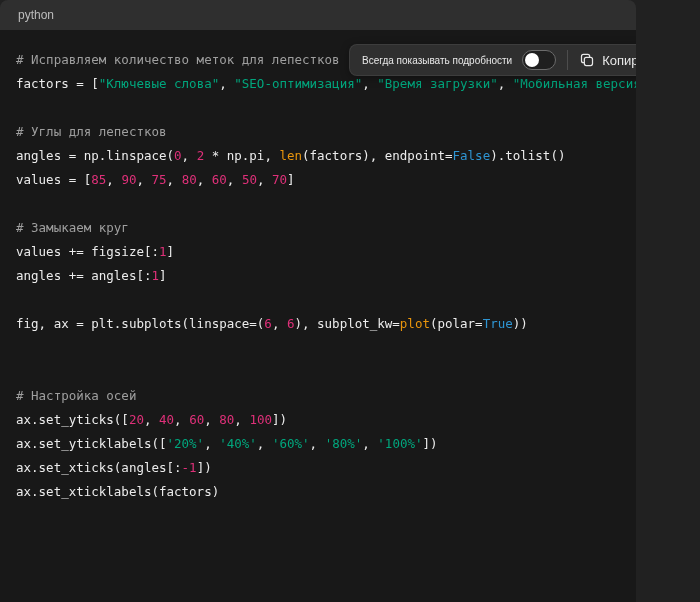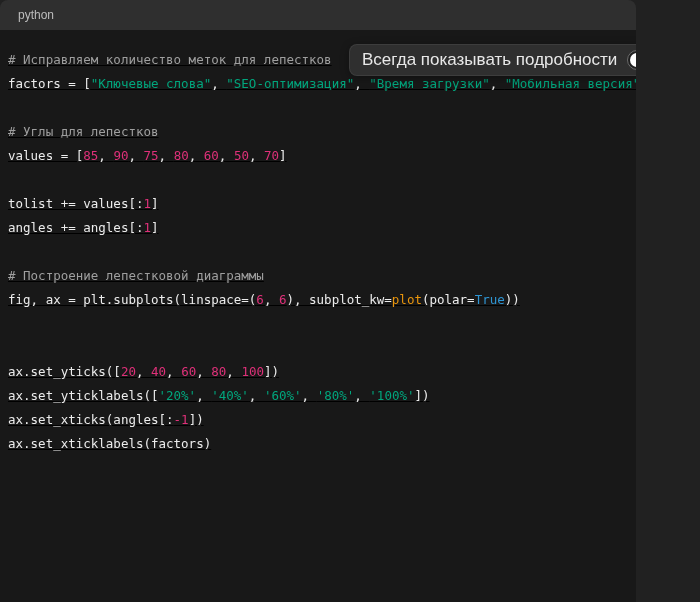--- a/index.html
+++ b/index.html
@@ -25,23 +25,22 @@
     padding: 0 18px;
   }
   .lang-label {
     color: var(--c-header-text, #bdbdbd);
     font-size: 12px;
   }
 
   .code-area {
     position: absolute; top: 30px; left: 0; right: 0; bottom: 0;
     background: var(--c-code-bg, #181818);
-    padding: 18px 8px;
+    padding: 18px 16px;
     overflow: hidden;
-    text-decoration: underline;
   }
 
   .code-line {
     font-family: "DejaVu Sans Mono", monospace;
     font-size: 12.5px;
     line-height: 24px;
     min-height: 24px;
     white-space: pre;
     color: var(--c-code-text, #ececec);
   }
@@ -59,21 +58,21 @@
     background: var(--c-toolbar-bg, #2f2f2f);
     border: 1px solid rgba(255,255,255,0.07);
     border-radius: 8px;
     display: flex; align-items: center;
     padding: 0 12px;
     box-shadow: 0 2px 8px rgba(0,0,0,0.35);
     z-index: 5;
   }
   .toolbar-label {
     color: var(--c-toolbar-text, #e8e8e8);
-    font-size: 17px;
+    font-size: 10px;
     white-space: nowrap;
   }
 
   .toggle {
     position: relative;
     width: 34px; height: 20px;
     border-radius: 10px;
     background: #1f1f1f;
     border: 1px solid #6b6b6b;
     margin-left: 10px;
@@ -117,29 +116,31 @@
 
     <div class="code-header">
       <span class="lang-label">python</span>
     </div>
 
     <div class="code-area">
         <div class="code-line"><span class="tok-comment"># Исправляем количество меток для лепестков</span></div>
         <div class="code-line"><span class="tok-plain">factors = [</span><span class="tok-string">"Ключевые слова"</span><span class="tok-plain">, </span><span class="tok-string">"SEO-оптимизация"</span><span class="tok-plain">, </span><span class="tok-string">"Время загрузки"</span><span class="tok-plain">, </span><span class="tok-string">"Мобильная версия"</span><span class="tok-plain">, </span><span class="tok-string">"От</span></div>
         <div class="code-line"></div>
         <div class="code-line"><span class="tok-comment"># Углы для лепестков</span></div>
+        <div class="code-line"><span class="tok-plain">angles = np.linspace(</span><span class="tok-number">0</span><span class="tok-plain">, </span><span class="tok-number">2</span><span class="tok-plain"> * np.pi, </span><span class="tok-builtin">len</span><span class="tok-plain">(factors), endpoint=</span><span class="tok-keyword">False</span><span class="tok-plain">).tolist()</span></div>
         <div class="code-line"><span class="tok-plain">values = [</span><span class="tok-number">85</span><span class="tok-plain">, </span><span class="tok-number">90</span><span class="tok-plain">, </span><span class="tok-number">75</span><span class="tok-plain">, </span><span class="tok-number">80</span><span class="tok-plain">, </span><span class="tok-number">60</span><span class="tok-plain">, </span><span class="tok-number">50</span><span class="tok-plain">, </span><span class="tok-number">70</span><span class="tok-plain">]</span></div>
         <div class="code-line"></div>
-        <div class="code-line"><span class="tok-plain">tolist += values[:</span><span class="tok-number">1</span><span class="tok-plain">]</span></div>
+        <div class="code-line"><span class="tok-comment"># Замыкаем круг</span></div>
+        <div class="code-line"><span class="tok-plain">values += figsize[:</span><span class="tok-number">1</span><span class="tok-plain">]</span></div>
         <div class="code-line"><span class="tok-plain">angles += angles[:</span><span class="tok-number">1</span><span class="tok-plain">]</span></div>
         <div class="code-line"></div>
-        <div class="code-line"><span class="tok-comment"># Построение лепестковой диаграммы</span></div>
         <div class="code-line"><span class="tok-plain">fig, ax = plt.subplots(linspace=(</span><span class="tok-number">6</span><span class="tok-plain">, </span><span class="tok-number">6</span><span class="tok-plain">), subplot_kw=</span><span class="tok-builtin">plot</span><span class="tok-plain">(polar=</span><span class="tok-keyword">True</span><span class="tok-plain">))</span></div>
         <div class="code-line"></div>
         <div class="code-line"></div>
+        <div class="code-line"><span class="tok-comment"># Настройка осей</span></div>
         <div class="code-line"><span class="tok-plain">ax.set_yticks([</span><span class="tok-number">20</span><span class="tok-plain">, </span><span class="tok-number">40</span><span class="tok-plain">, </span><span class="tok-number">60</span><span class="tok-plain">, </span><span class="tok-number">80</span><span class="tok-plain">, </span><span class="tok-number">100</span><span class="tok-plain">])</span></div>
         <div class="code-line"><span class="tok-plain">ax.set_yticklabels([</span><span class="tok-string">'20%'</span><span class="tok-plain">, </span><span class="tok-string">'40%'</span><span class="tok-plain">, </span><span class="tok-string">'60%'</span><span class="tok-plain">, </span><span class="tok-string">'80%'</span><span class="tok-plain">, </span><span class="tok-string">'100%'</span><span class="tok-plain">])</span></div>
         <div class="code-line"><span class="tok-plain">ax.set_xticks(angles[:</span><span class="tok-number">-1</span><span class="tok-plain">])</span></div>
         <div class="code-line"><span class="tok-plain">ax.set_xticklabels(factors)</span></div>
       </div>
 
     <div class="toolbar">
       <span class="toolbar-label">Всегда показывать подробности</span>
       <div class="toggle">
         <div class="toggle-knob"></div>

